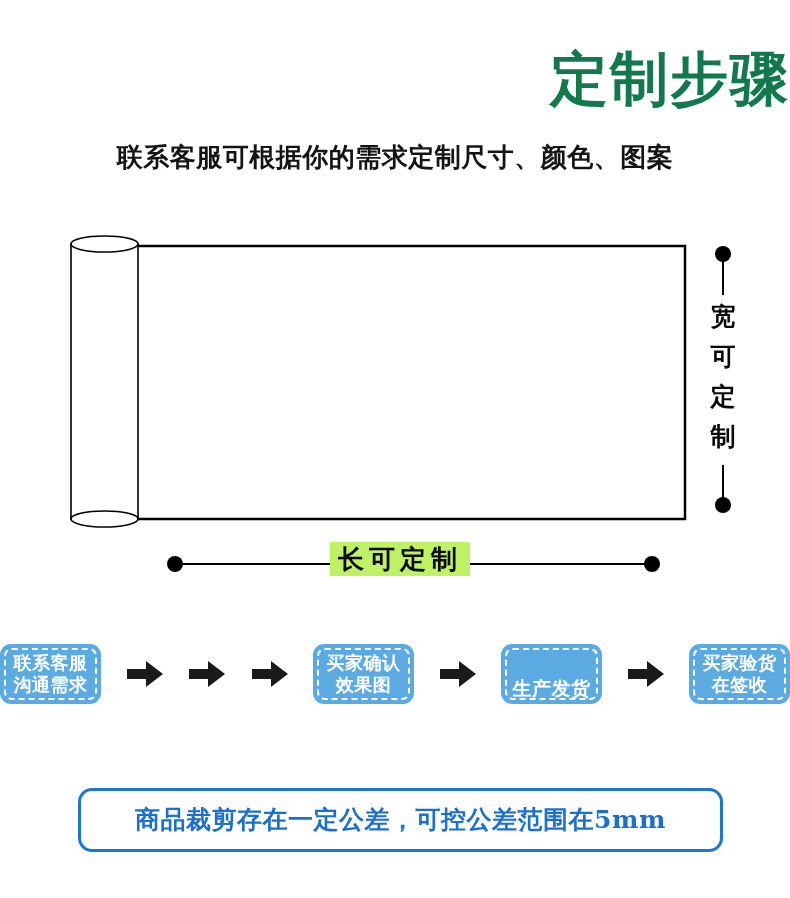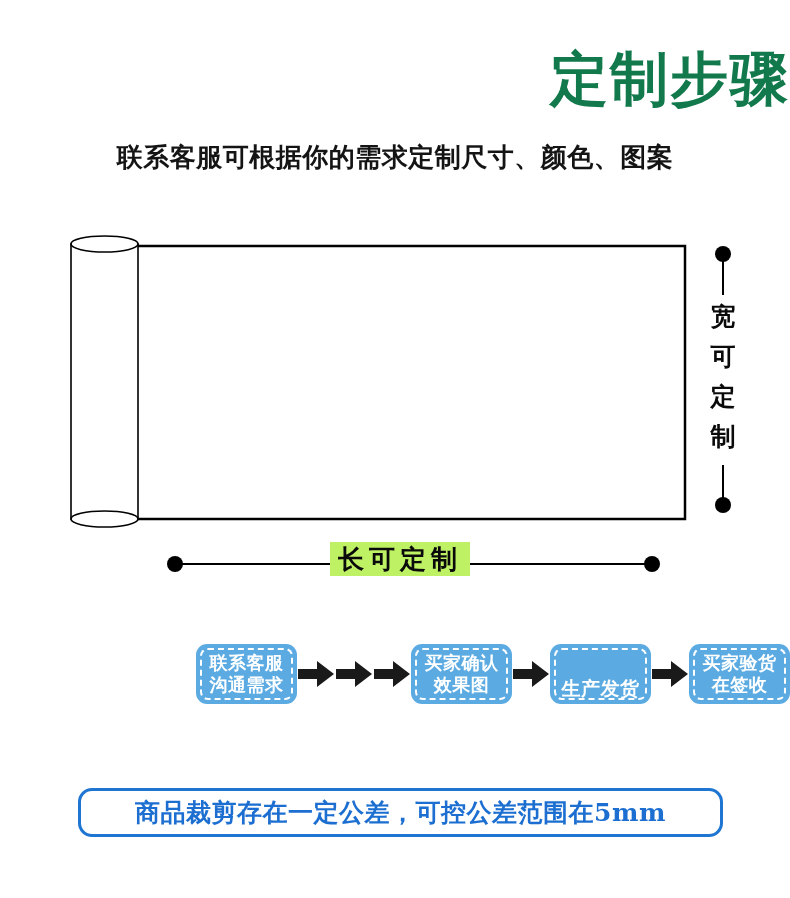--- a/index.html
+++ b/index.html
@@ -92,21 +92,21 @@
 
   
   .flow {
     position: absolute;
     left: 0;
     top: 643px;
     width: 790px;
     height: 62px;
     display: flex;
     align-items: center;
-    justify-content: flex-end;
+    justify-content: space-between;
   }
   .flow-step {
     position: relative;
     height: 60px;
     background: #5BABE2;
     border-radius: 11px;
     display: flex;
     align-items: center;
     justify-content: center;
     box-sizing: border-box;
@@ -146,21 +146,21 @@
     justify-content: center;
   }
   .flow-arrow svg { display: block; }
 
   
   .notice {
     position: absolute;
     left: 78px;
     top: 788px;
     width: 645px;
-    height: 49px;
+    height: 64px;
     border: 3px solid #1E76D2;
     border-radius: 14px;
     box-sizing: border-box;
     display: flex;
     align-items: center;
     justify-content: center;
   }
   .notice-text {
     color: #1C6FD0;
     font-family: "DejaVu Serif", "Liberation Serif", serif;

